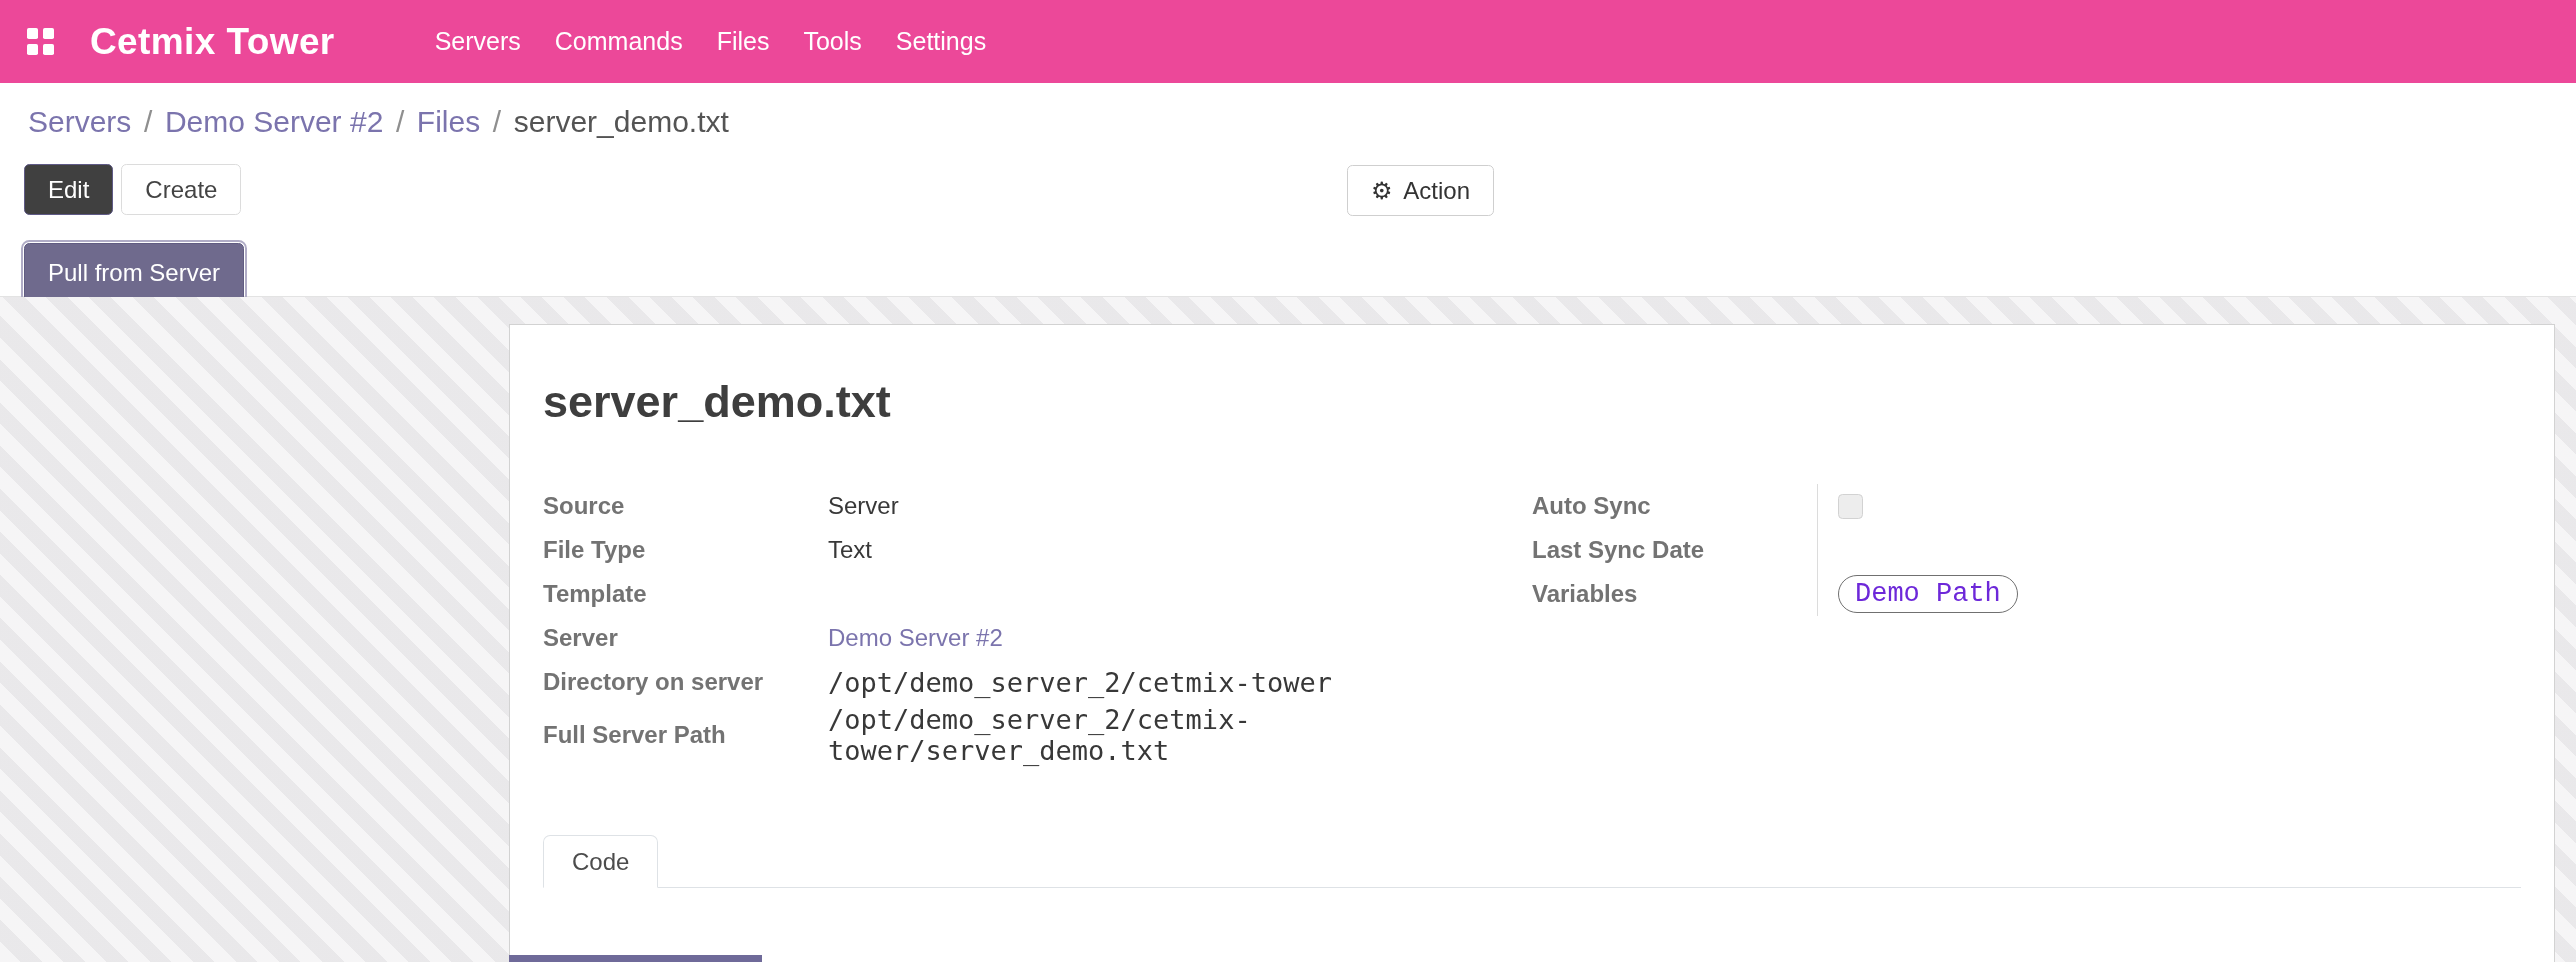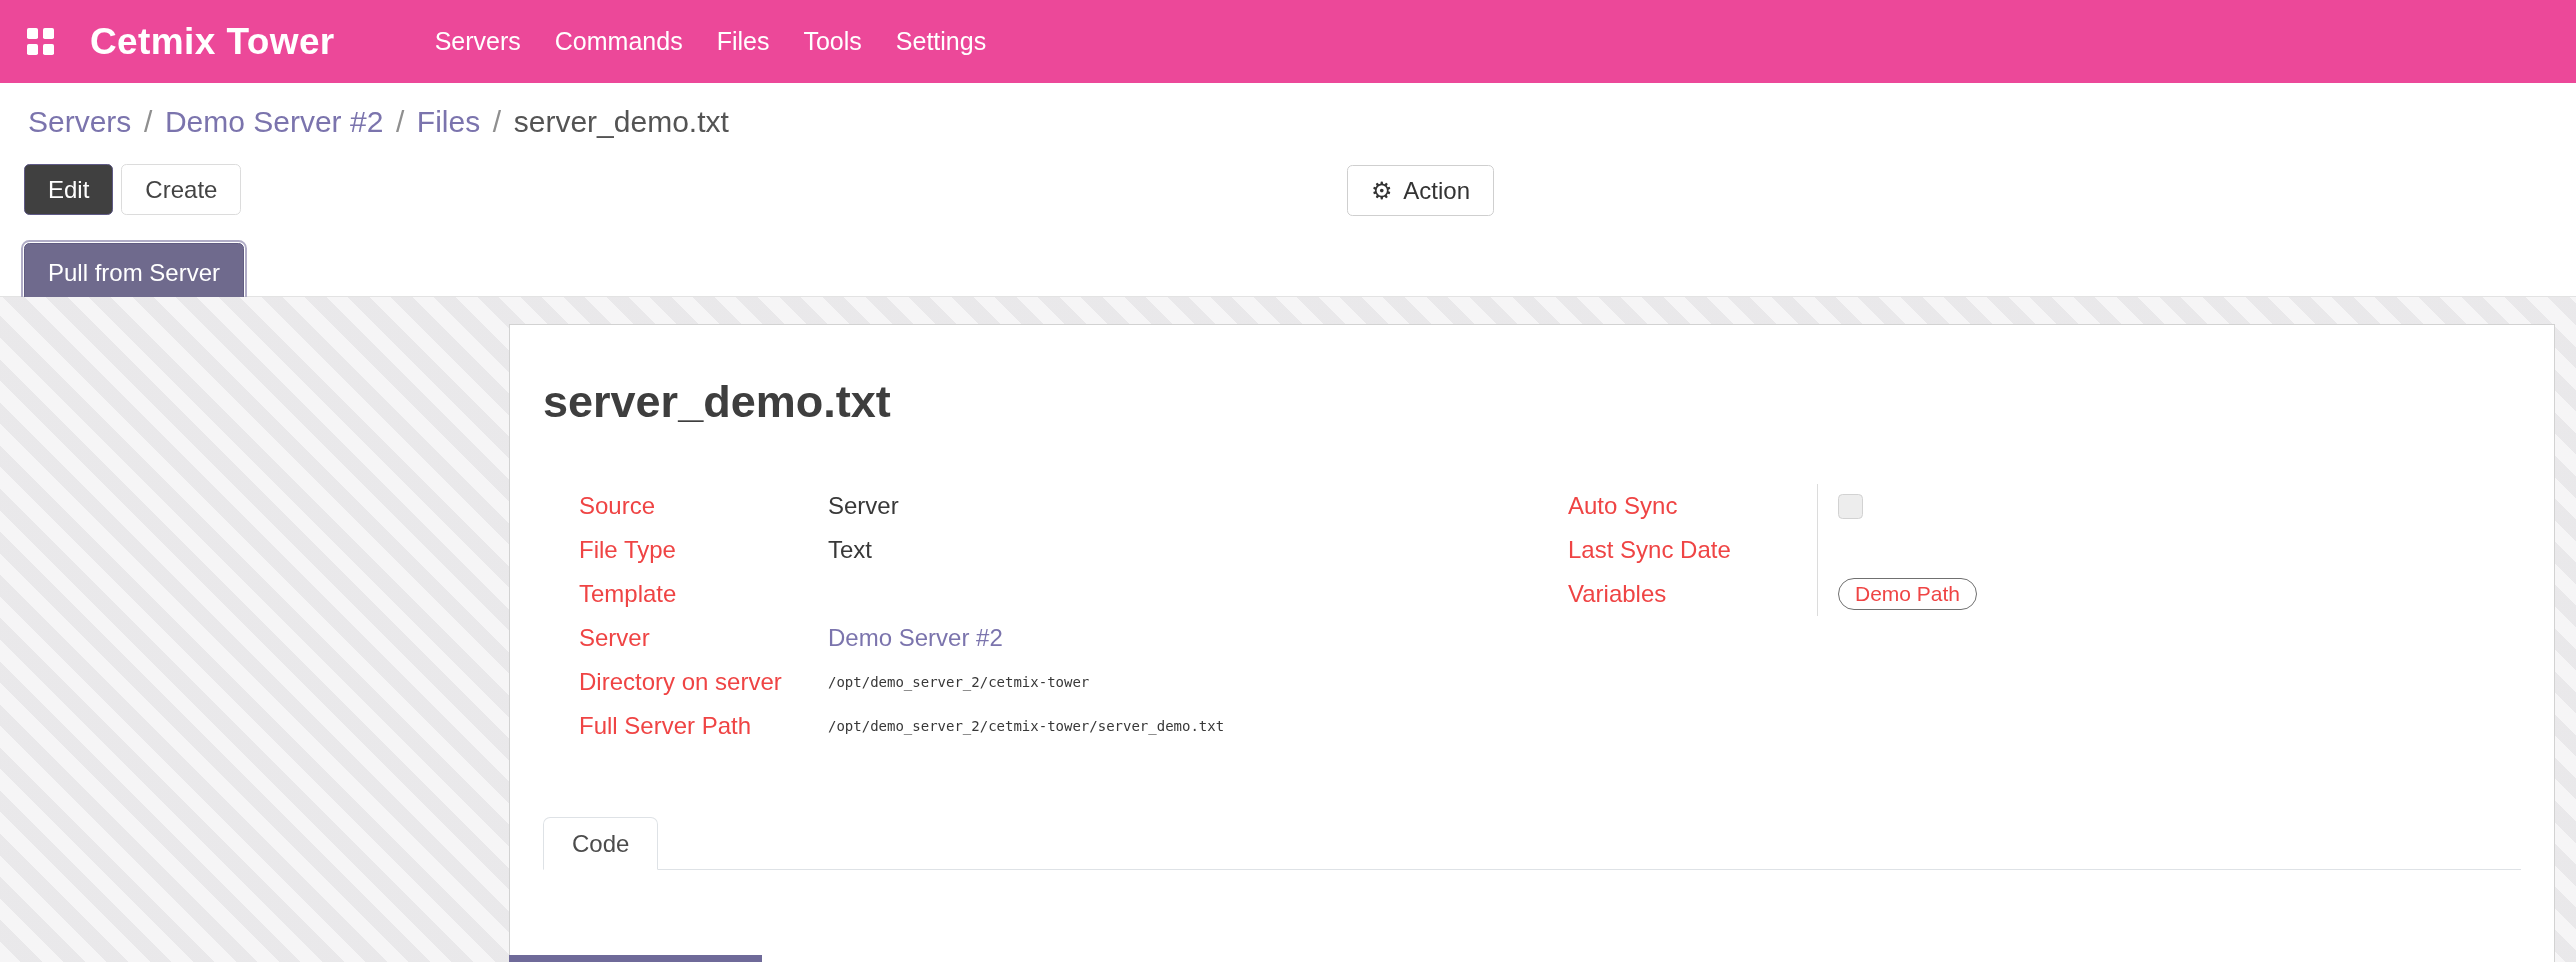--- a/index.html
+++ b/index.html
@@ -72,37 +72,37 @@
     position: absolute; left: 509px; top: 27px; width: 2046px; height: 639px;
     background: #fff; border: 0.9px solid #d2d2d2; border-bottom: none;
     padding: 51px 33px 0 33px;
   }
   .sheet-title {
     font-size: 45px; font-weight: 700; color: #3e3e3e; margin: 0 0 56px 0;
   }
 
   .field-groups { display: grid; grid-template-columns: 1fr 1fr; }
   .field-row { display: grid; grid-template-columns: 285px 1fr; min-height: 44px; align-items: center; }
-  .field-label { font-weight: 400; font-size: 24px; color: #ef4444; padding-right: 16px; line-height: 1.25; margin-left: 36px; }
+  .field-label { font-weight: 700; font-size: 24px; color: #737373; padding-right: 16px; line-height: 1.25; }
   .field-value { font-size: 24px; color: #383838; }
-  .mono { font-family: "DejaVu Sans Mono", monospace; font-size: 14px; }
+  .mono { font-family: "DejaVu Sans Mono", monospace; font-size: 27px; }
   .link-value { color: #7b74ad; cursor: pointer; text-decoration: none; }
 
   .right-group .field-value-cell {
     border-left: 0.9px solid #dcdcdc; padding-left: 20px;
     align-self: stretch; display: flex; align-items: center;
   }
   .checkbox {
     width: 25px; height: 25px; background: #ededed;
     border: 0.9px solid #d2d2d2; border-radius: 4.5px;
   }
   .tag-pill {
     display: inline-flex; align-items: center; padding: 2.7px 16px;
     border: 1.3px solid #707070; border-radius: 897px;
-    font-size: 21px; color: #ef4444; background: #fff; white-space: nowrap;
+    font-size: 27px; color: #6d28d9; background: #fff; white-space: nowrap; font-family: Liberation Mono, monospace;
   }
 
   .notebook-header { margin-top: 68px; border-bottom: 0.9px solid #dee2e6; }
   .tab {
     display: inline-block; padding: 11.7px 28px; font-size: 24px; color: #4c4c4c;
     background: #fff; border: 0.9px solid #dee2e6; border-bottom: 0.9px solid #fff;
     border-radius: 7.2px 7.2px 0 0; position: relative; top: 0.9px; cursor: pointer;
   }
 
   .editor-strip {

